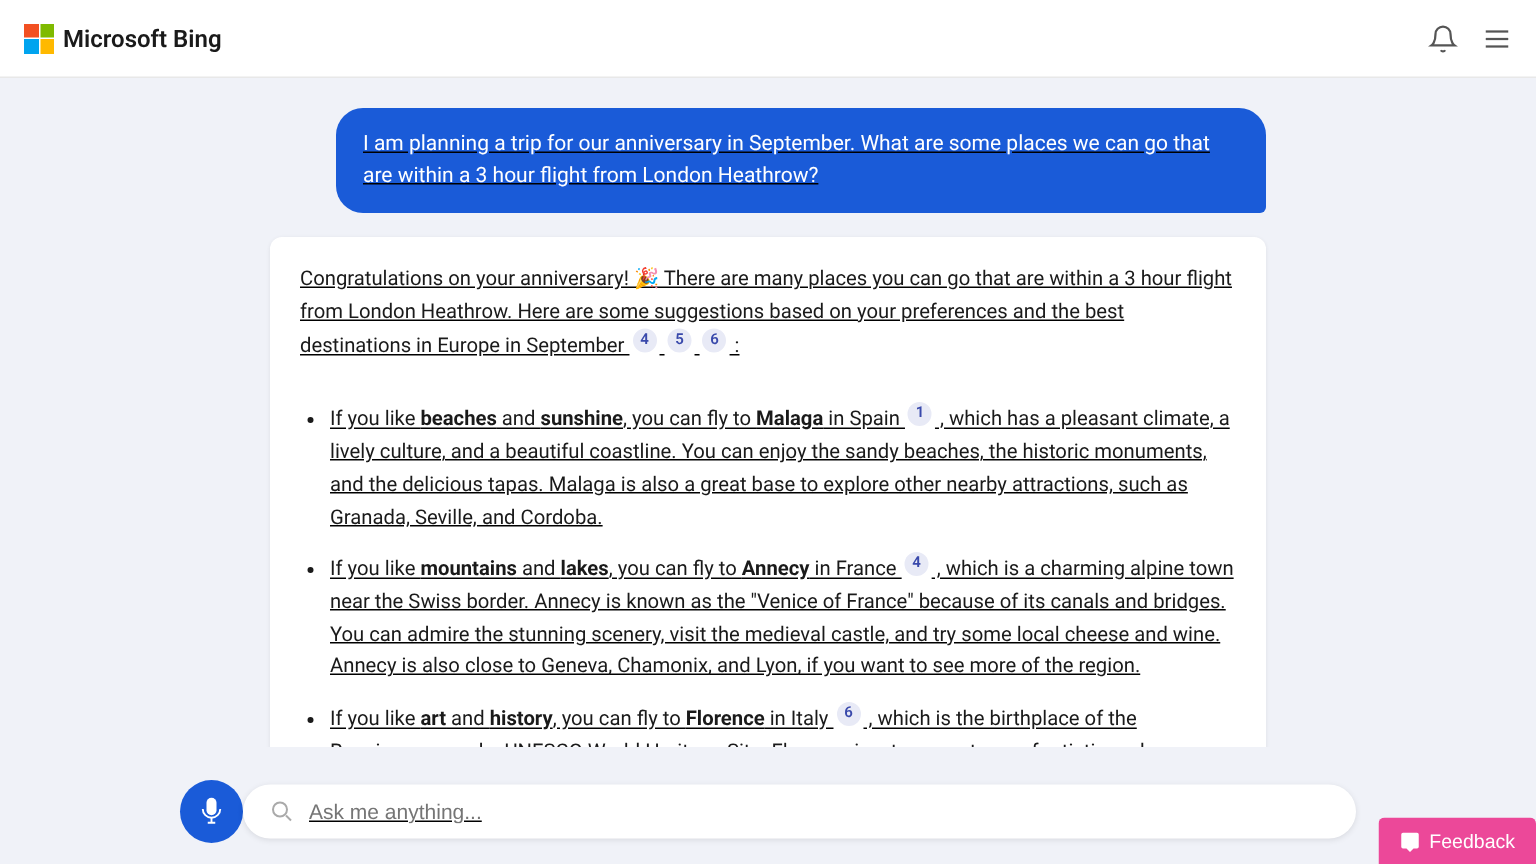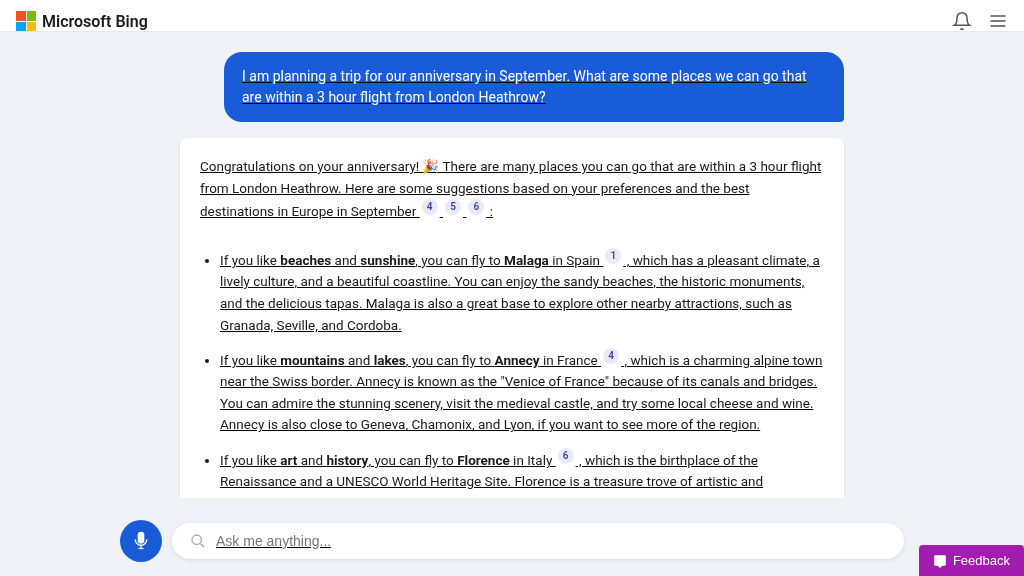--- a/index.html
+++ b/index.html
@@ -9,23 +9,23 @@
       width: 1024px;
       height: 576px;
       overflow: hidden;
       display: flex;
       flex-direction: column;
     }
 
     
     .header {
       background: #ffffff;
-      height: 32px;
-      display: flex;
-      align-items: flex-end;
+      height: 52px;
+      display: flex;
+      align-items: center;
       padding: 0 16px;
       border-bottom: 1px solid #e8e8e8;
       flex-shrink: 0;
     }
     .header-left {
       display: flex;
       align-items: center;
       gap: 12px;
     }
     .bing-logo {
@@ -176,21 +176,20 @@
       vertical-align: super;
       cursor: pointer;
     }
 
     
     .input-area {
       background: #f0f2f8;
       padding: 10px 120px 14px 120px;
       display: flex;
       align-items: center;
-      gap: 10px;
       flex-shrink: 0;
       margin-top: 12px;
     }
     .mic-button {
       width: 42px;
       height: 42px;
       border-radius: 50%;
       background: #1a5bd8;
       border: none;
       cursor: pointer;
@@ -220,21 +219,21 @@
       font-size: 14px;
       color: #aaa;
       background: transparent;
     }
 
     
     .feedback-btn {
       position: fixed;
       bottom: 0;
       right: 0;
-      background: #a21caf;
+      background: #ec4899;
       color: white;
       border: none;
       padding: 8px 14px;
       font-size: 13px;
       cursor: pointer;
       display: flex;
       align-items: center;
       gap: 6px;
       border-radius: 4px 4px 0 0;
     }

